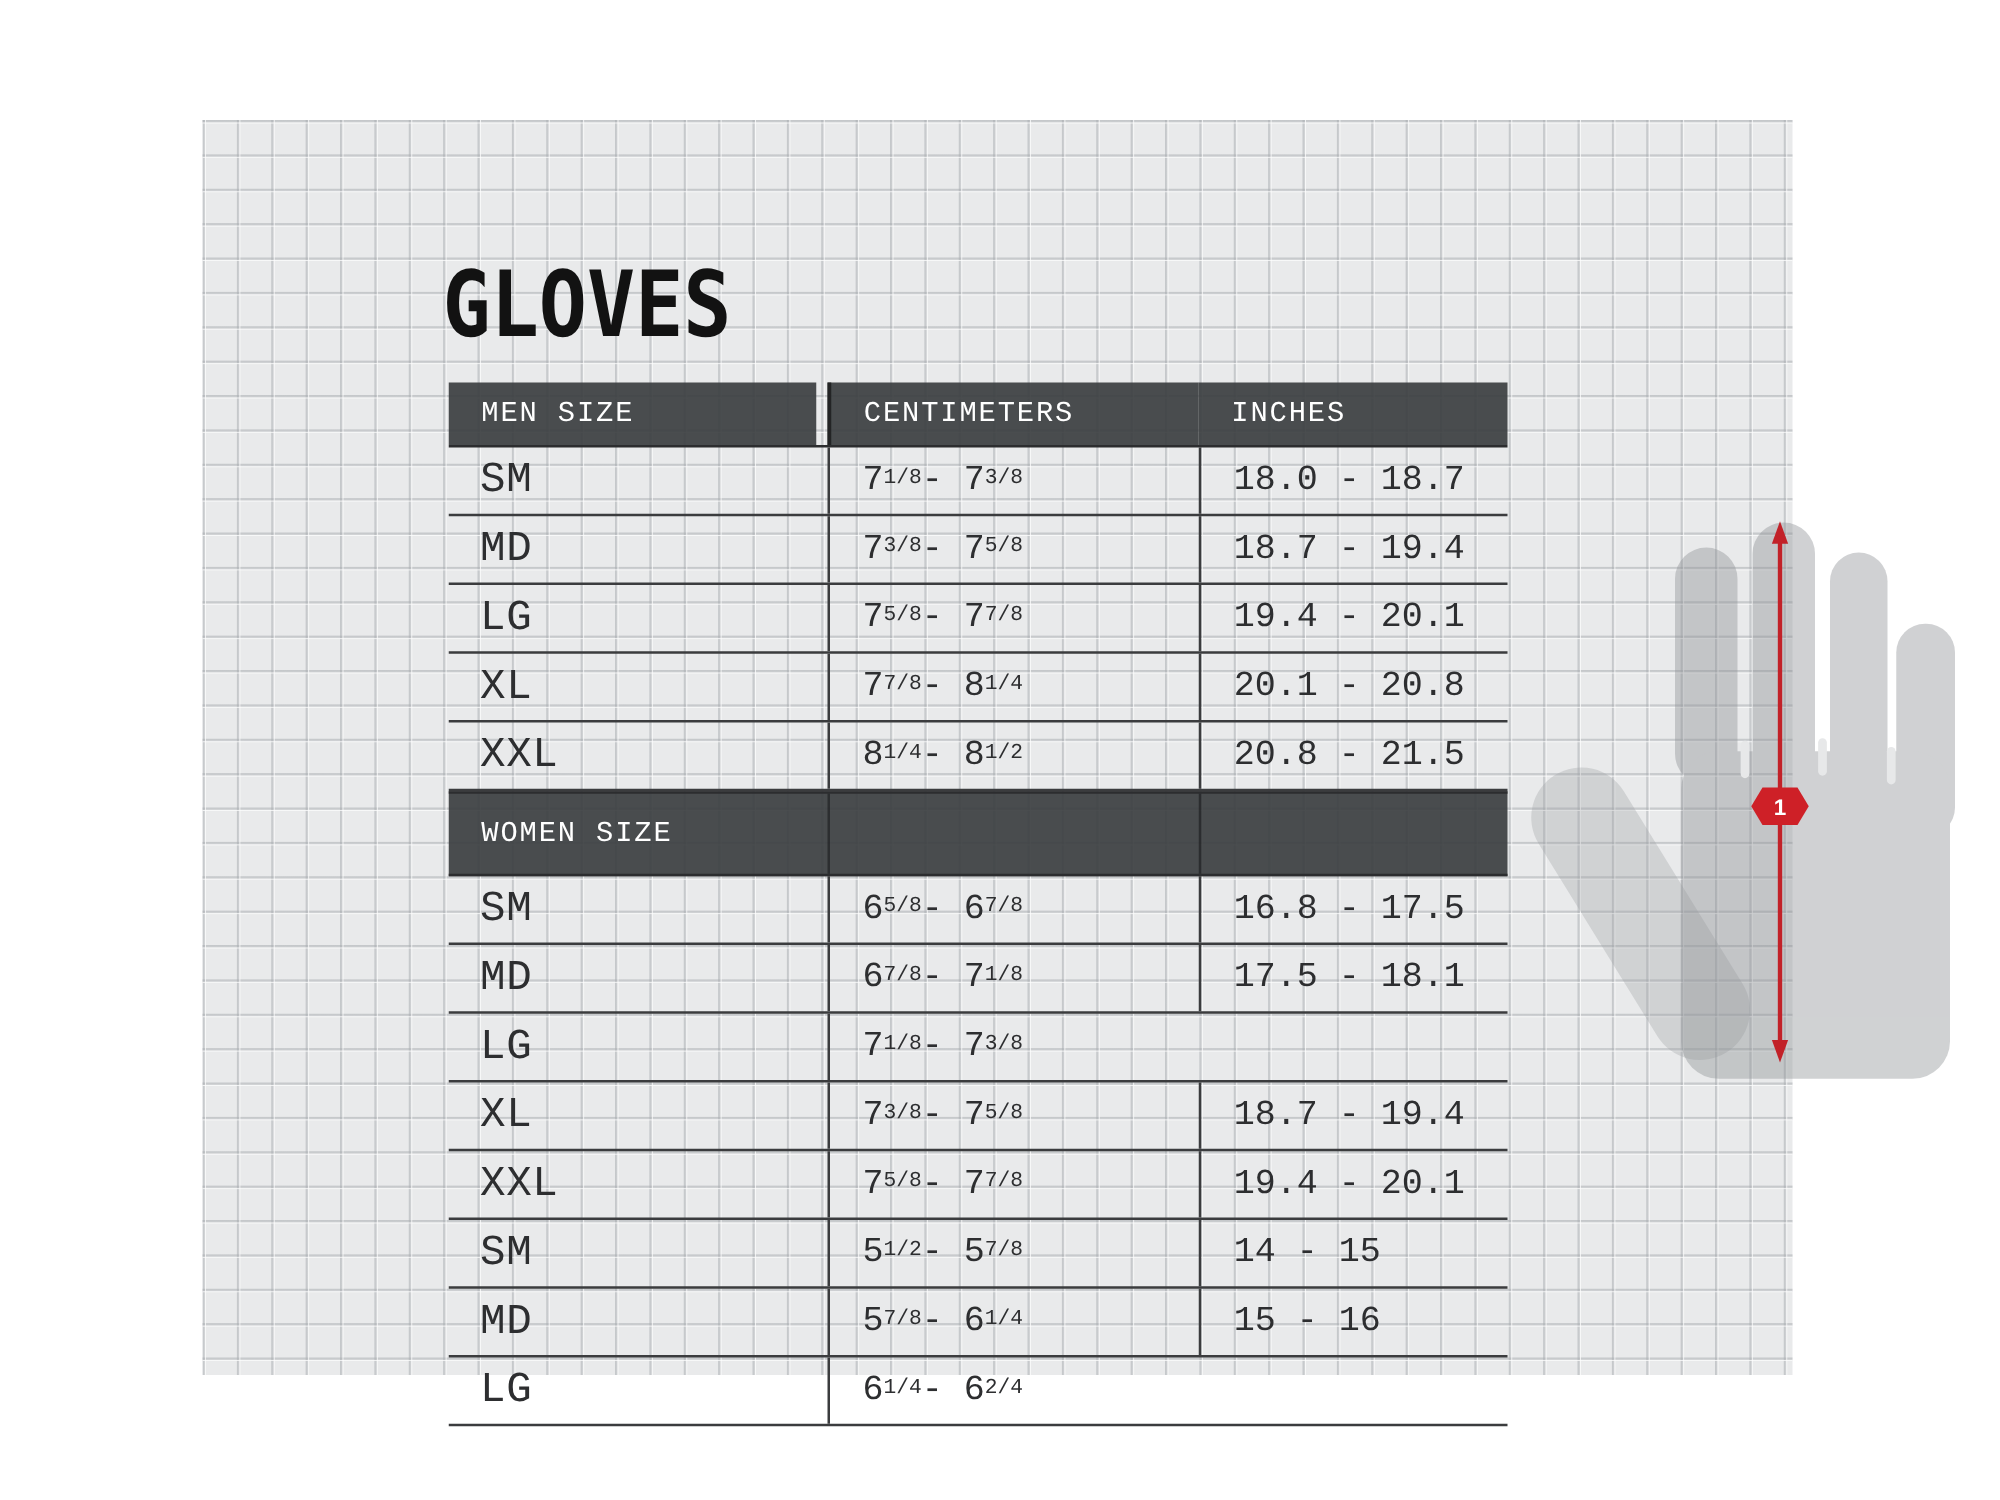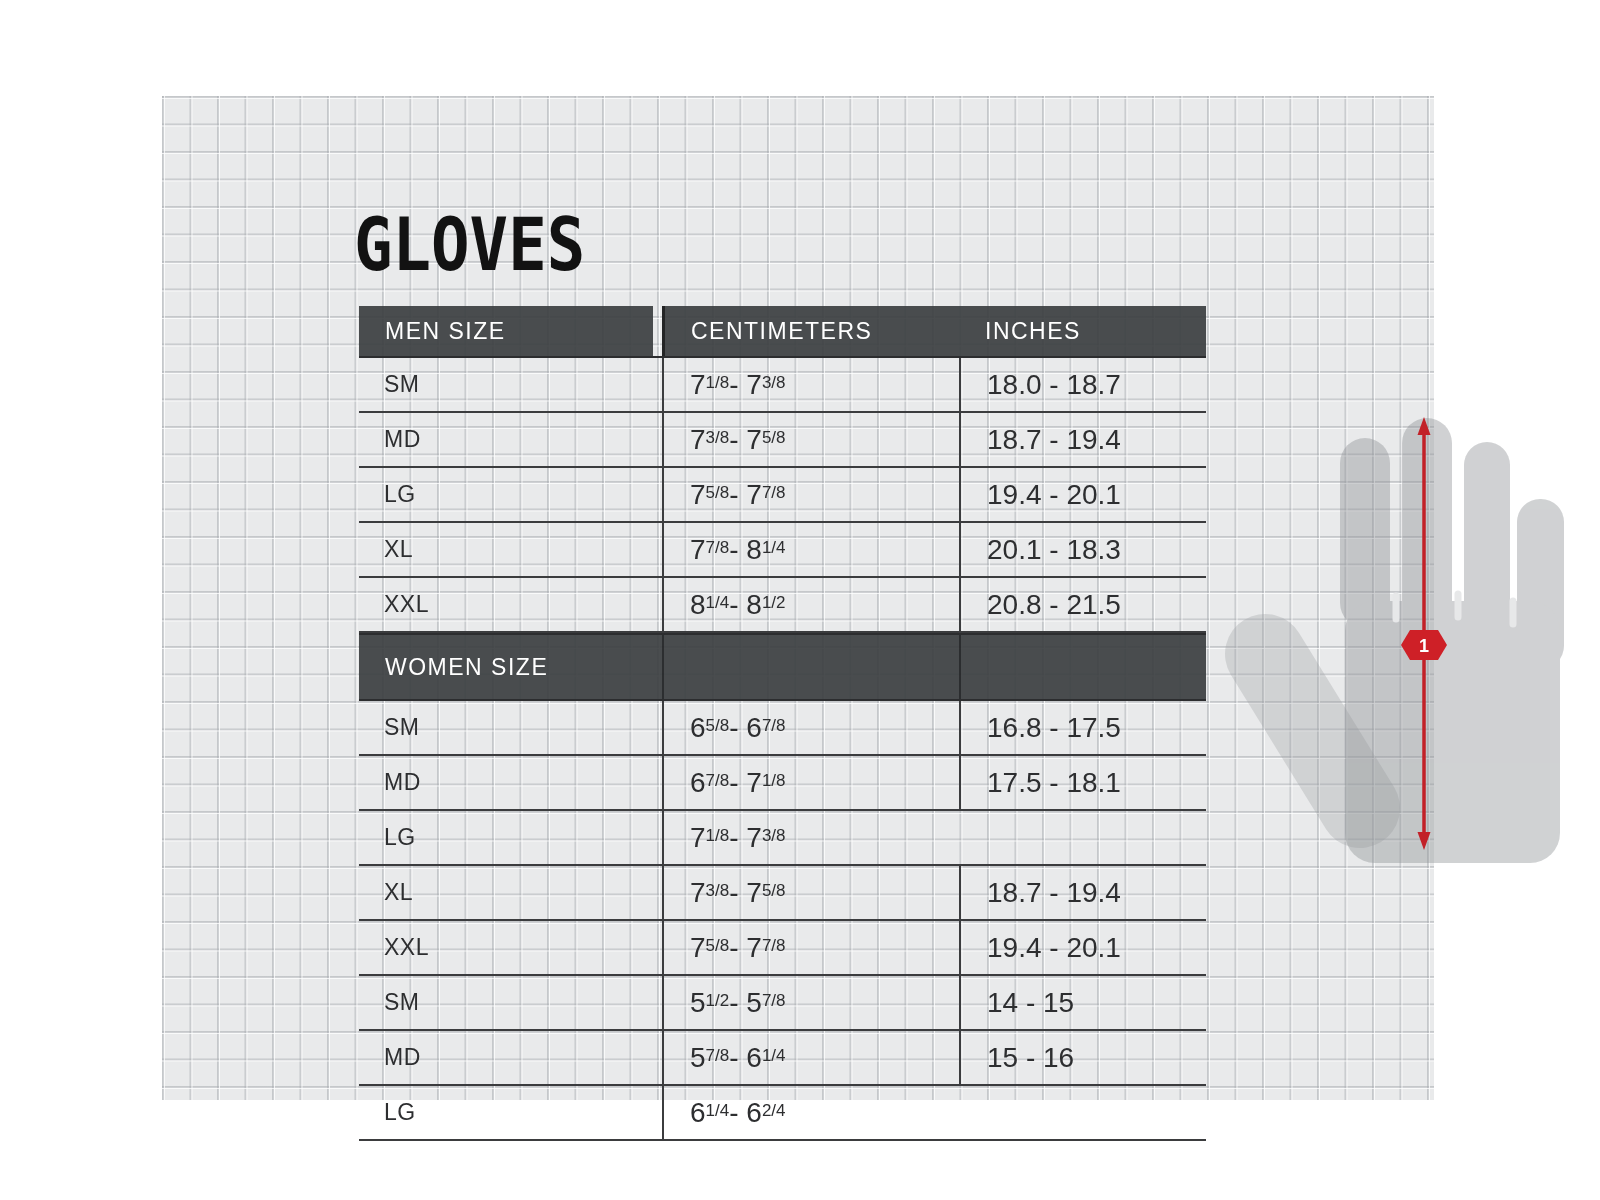--- a/index.html
+++ b/index.html
@@ -16,21 +16,21 @@
       linear-gradient(to right, rgba(168,172,176,0.55) 1px, rgba(168,172,176,0.25) 2px, transparent 2px),
       linear-gradient(to bottom, rgba(168,172,176,0.55) 1px, rgba(168,172,176,0.25) 2px, transparent 2px);
     background-position:2px 2px,2px 2px,0 0,0 0;
     background-size:27.5px 27.5px;
   }
   .title{
     position:absolute;left:192px;top:112px;margin:0;
     font-family:"DejaVu Sans Mono",monospace;font-weight:bold;font-size:64px;line-height:1;
     letter-spacing:0px;color:#121212;transform:scaleY(1.14);transform-origin:left top;
   }
-  .size-table{position:absolute;left:197px;top:210px;width:847px;}
+  .size-table{position:absolute;left:197px;top:210px;width:847px;font-family:Liberation Mono, monospace;}
   
   .header-bar{
     display:grid;grid-template-columns:294px 9px 297px 247px;height:52px;
     border-bottom:2px solid #2c2d2f;box-sizing:border-box;
   }
   .bar-seg{
     background:rgba(60,63,66,0.93);color:#ffffff;display:flex;align-items:center;
     font-size:23px;letter-spacing:1.5px;box-sizing:border-box;
   }
   .header-bar .seg-size{padding-left:26px;}
@@ -44,21 +44,21 @@
     border-top:2px solid #2c2d2f;border-bottom:2px solid #2c2d2f;box-sizing:border-box;
   }
   .section-bar .s1{display:flex;align-items:center;padding-left:26px;font-size:23px;letter-spacing:1.5px;}
   .section-bar .s2,.section-bar .s3{border-left:2px solid rgba(15,16,17,0.5);}
   
   .row{
     display:grid;grid-template-columns:303px 297px 247px;height:55px;
     border-bottom:2px solid #3b3c3e;box-sizing:border-box;color:#2d2e30;
   }
   .row .cell{display:flex;align-items:center;box-sizing:border-box;}
-  .row .size-cell{padding-left:25px;font-size:23px;letter-spacing:0.5px;}
+  .row .size-cell{padding-left:25px;font-size:34px;letter-spacing:0.5px;}
   .row .inches-cell{padding-left:26px;font-size:28px;border-left:2px solid #3b3c3e;text-align:right;}
   .row .cm-cell{padding-left:26px;font-size:28px;border-left:2px solid #3b3c3e;}
   .row .inches-cell sup{font-size:17px;position:relative;top:-2px;letter-spacing:0;}
   .hand-svg{position:absolute;left:1040px;top:300px;width:400px;height:475px;}
 </style>
 </head>
 <body>
 
 <div class="page">
   <div class="panel">
@@ -84,21 +84,21 @@
             <div class="cell cm-cell">18.7 - 19.4</div>
           </div>
           <div class="row">
             <div class="cell size-cell">LG</div>
             <div class="cell inches-cell">7<sup>5/8</sup> - 7<sup>7/8</sup></div>
             <div class="cell cm-cell">19.4 - 20.1</div>
           </div>
           <div class="row">
             <div class="cell size-cell">XL</div>
             <div class="cell inches-cell">7<sup>7/8</sup> - 8<sup>1/4</sup></div>
-            <div class="cell cm-cell">20.1 - 18.3</div>
+            <div class="cell cm-cell">20.1 - 20.8</div>
           </div>
           <div class="row">
             <div class="cell size-cell">XXL</div>
             <div class="cell inches-cell">8<sup>1/4</sup> - 8<sup>1/2</sup></div>
             <div class="cell cm-cell">20.8 - 21.5</div>
           </div>
           <div class="section-bar">
             <div class="s1">WOMEN SIZE</div>
             <div class="s2"></div>
             <div class="s3"></div>

